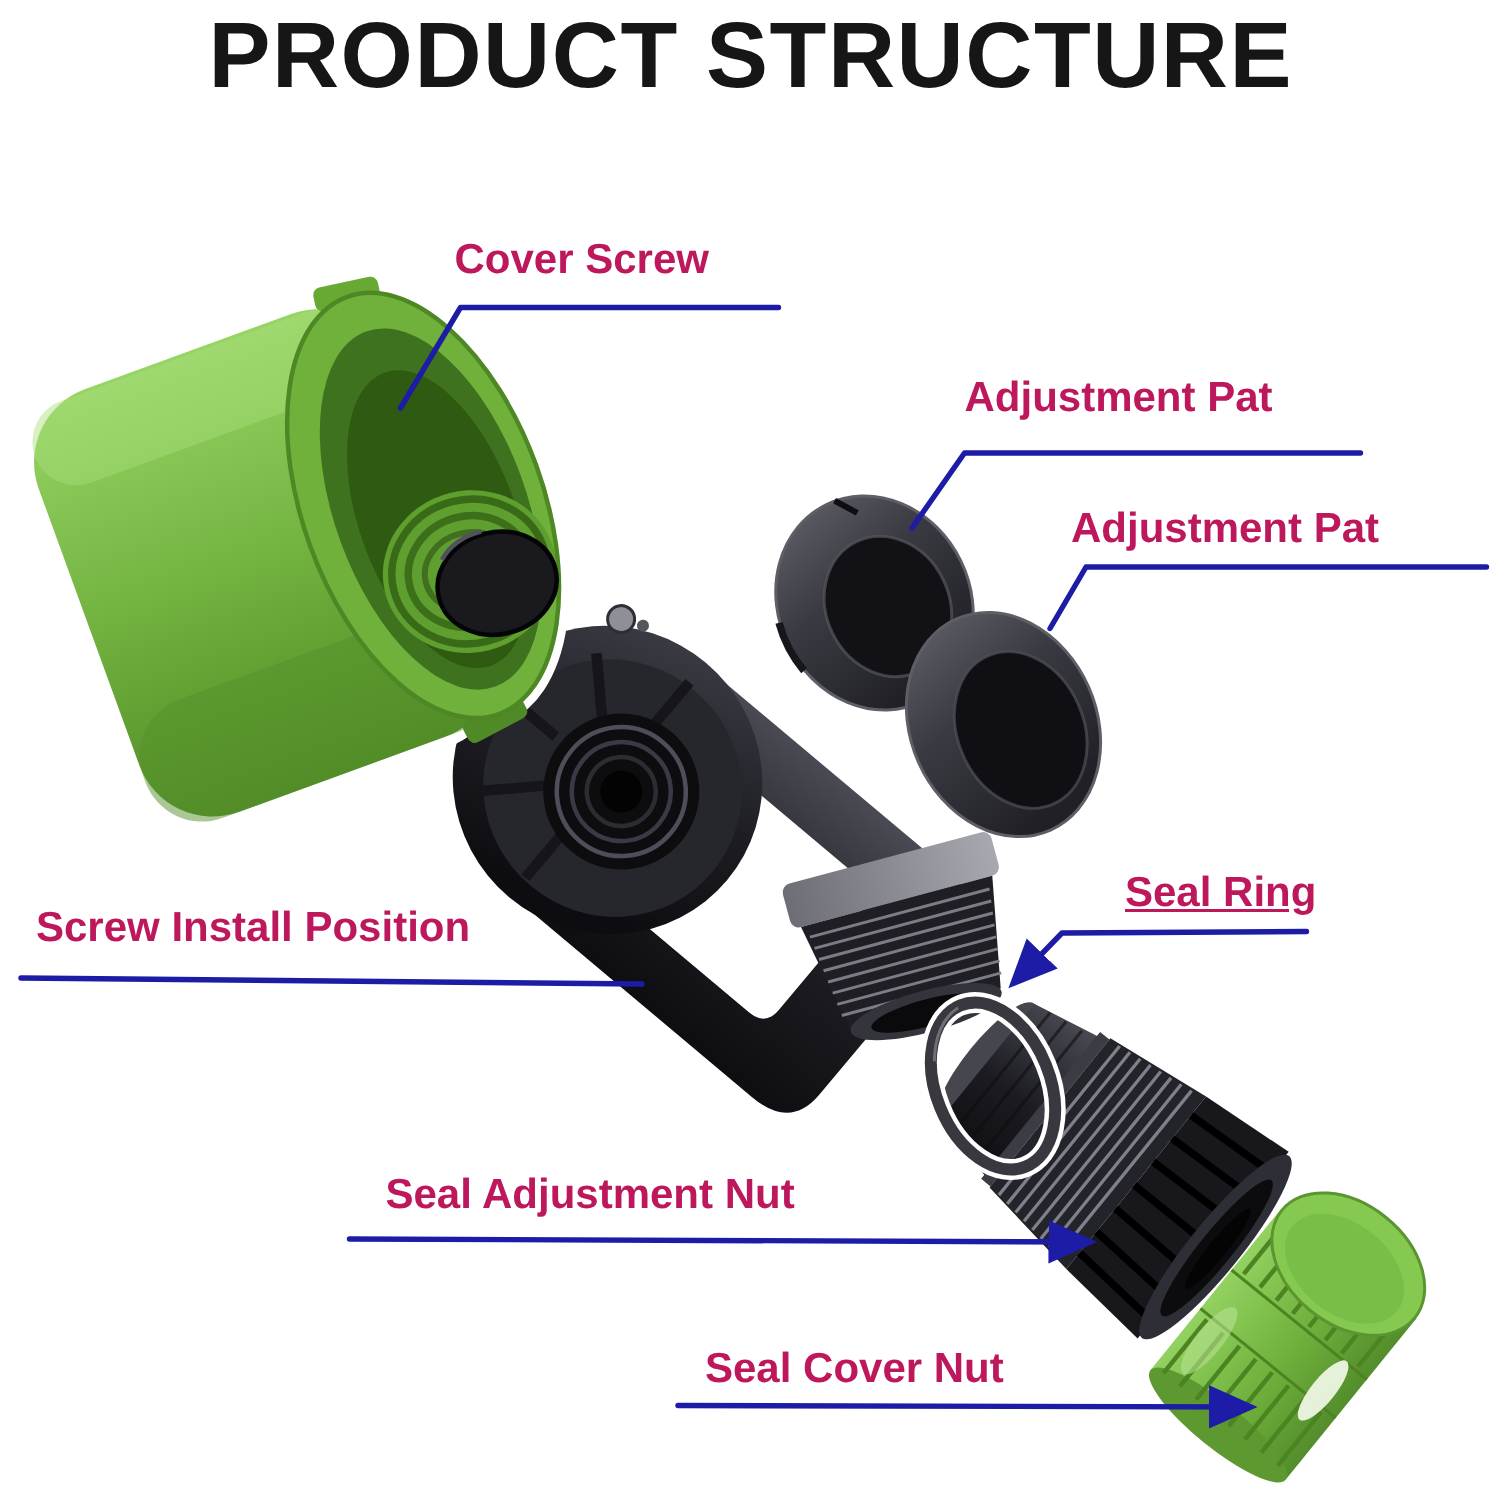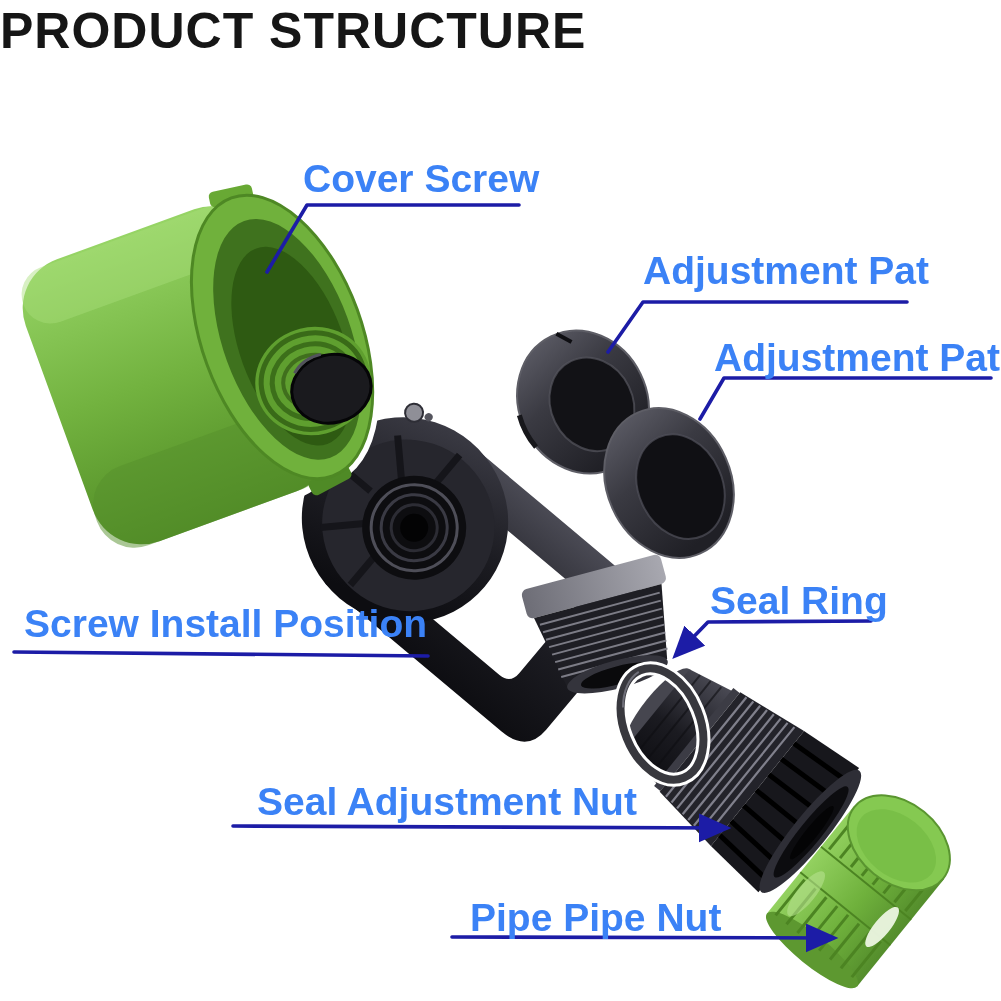--- a/index.html
+++ b/index.html
@@ -3,32 +3,32 @@
 <meta charset="utf-8">
 <style>
   html,body{margin:0;padding:0;background:#fff;}
   .canvas{
     position:relative;width:1001px;height:1001px;background:#ffffff;
     font-family:"Liberation Sans",sans-serif;overflow:hidden;
   }
   .art{position:absolute;left:0;top:0;width:1001px;height:1001px;}
   .title{
     position:absolute;top:2px;left:0;width:100%;margin:0;
-    font-size:50px;font-weight:800;letter-spacing:1px;
+    text-align:center;font-size:62px;font-weight:800;letter-spacing:1px;
     color:#161616;
   }
   .label{
-    position:absolute;font-size:39px;font-weight:700;color:#3b82f6;
+    position:absolute;font-size:28px;font-weight:700;color:#be185d;
     white-space:nowrap;line-height:1.15;
   }
   .lbl-cover-screw{left:303px;top:157px;}
   .lbl-pat-top{left:643px;top:249px;}
   .lbl-pat-bottom{left:714px;top:336px;}
   .lbl-faucet{left:24px;top:602px;}
-  .lbl-seal{left:710px;top:579px;}
+  .lbl-seal{left:750px;top:579px;text-decoration:underline;}
   .lbl-adj-nut{left:257px;top:780px;}
   .lbl-cover-nut{left:470px;top:896px;}
 </style>
 </head>
 <body>
 
 <div class="canvas">
 
   <svg class="art" viewBox="0 0 1001 1001" aria-hidden="true">
     <defs>
@@ -226,15 +226,15 @@
   </svg>
 
   <h1 class="title">PRODUCT STRUCTURE</h1>
 
   <div class="label lbl-cover-screw">Cover Screw</div>
   <div class="label lbl-pat-top">Adjustment Pat</div>
   <div class="label lbl-pat-bottom">Adjustment Pat</div>
   <div class="label lbl-faucet">Screw Install Position</div>
   <div class="label lbl-seal">Seal Ring</div>
   <div class="label lbl-adj-nut">Seal Adjustment Nut</div>
-  <div class="label lbl-cover-nut">Pipe Pipe Nut</div>
+  <div class="label lbl-cover-nut">Seal Cover Nut</div>
 
 </div>
 
 </body></html>

